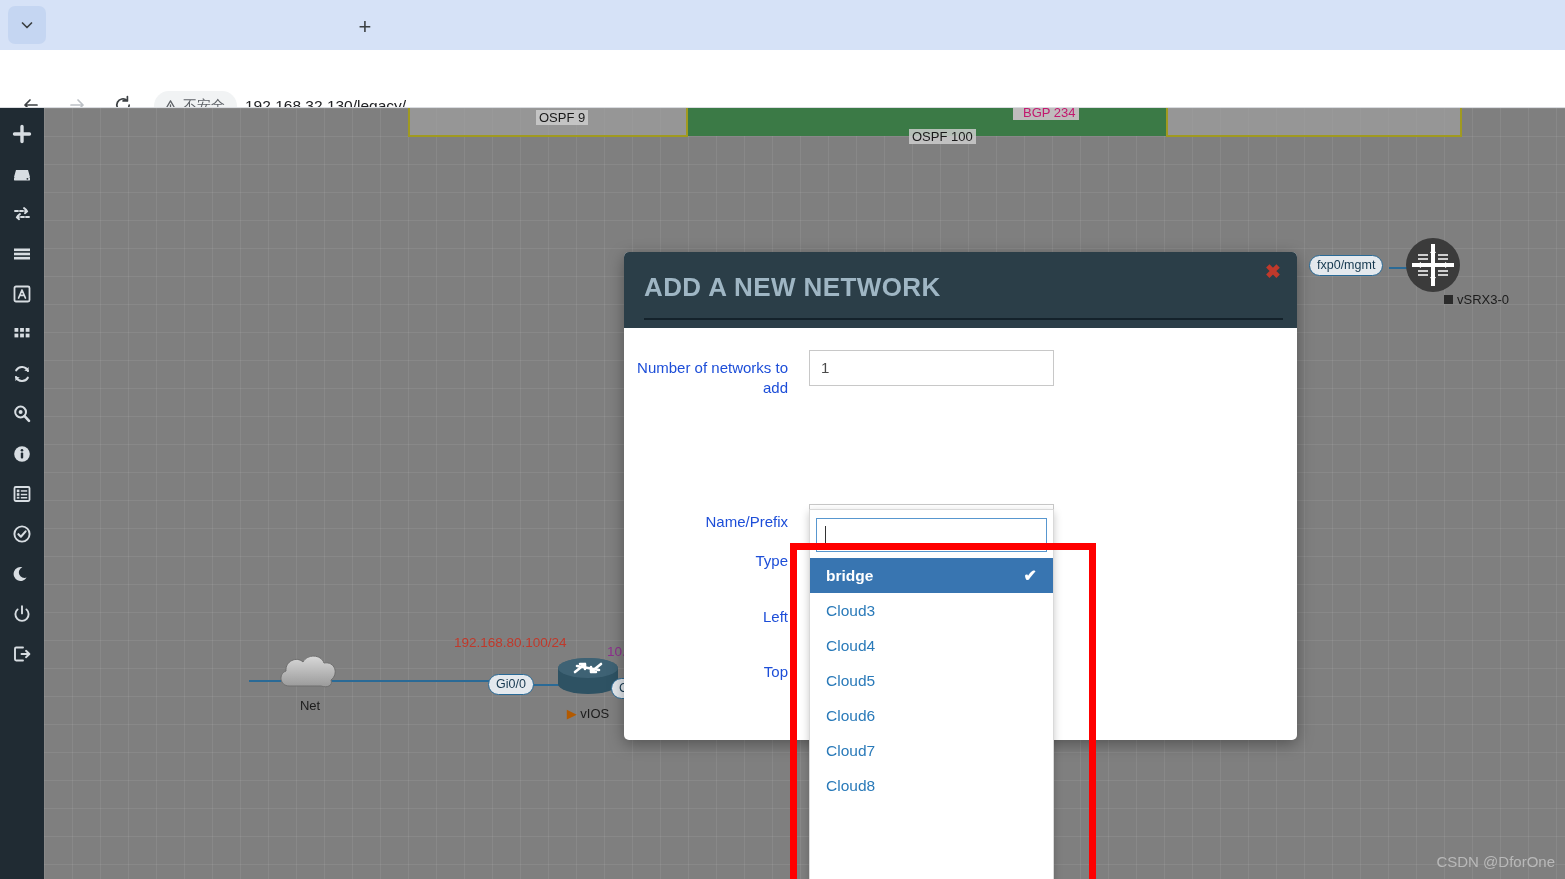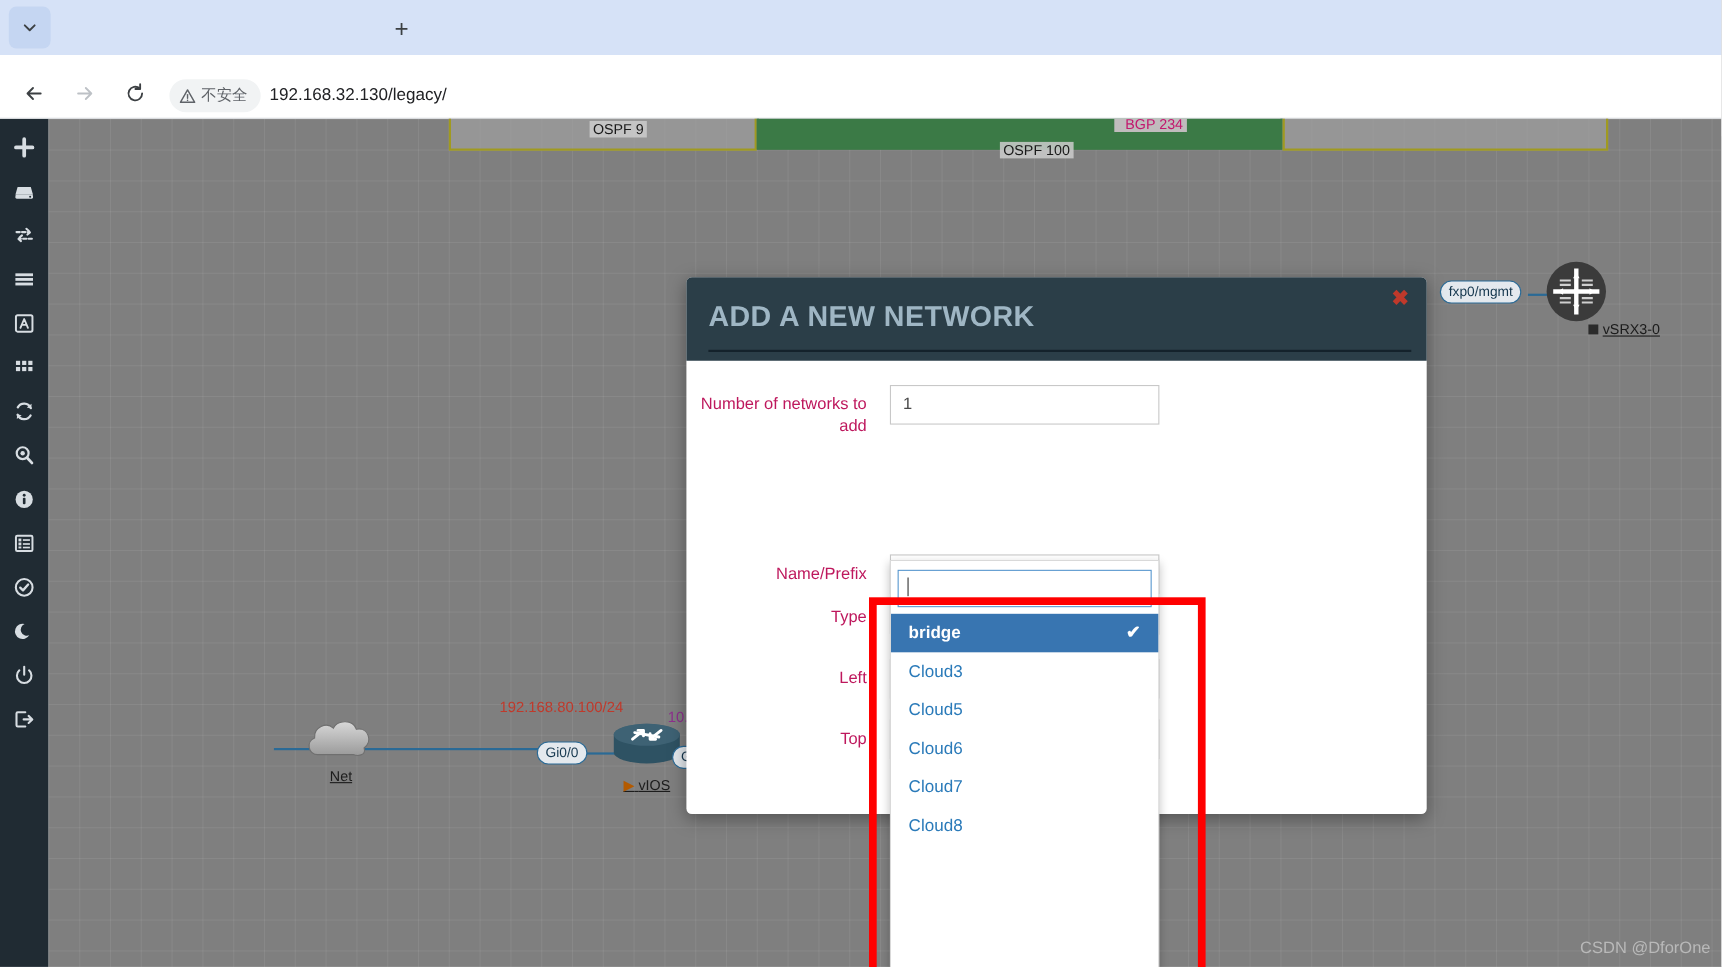--- a/index.html
+++ b/index.html
@@ -38,21 +38,21 @@
     display: flex; align-items: center; justify-content: center;
     color: #3c4043; font-size: 17px; line-height: 1;
   }
   .tab-new {
     position: absolute; left: 350px; top: 12px; width: 30px; height: 30px;
     display: flex; align-items: center; justify-content: center;
     color: #3c4043; font-size: 22px; font-weight: 300; line-height: 1;
   }
   .chrome-toolbar {
     position: absolute; left: 0; top: 50px; width: 1565px; height: 74px;
-    background: #ffffff; display: flex; align-items: center;
+    background: #ffffff; display: flex; align-items: flex-end;
   }
   .nav-btn {
     width: 34px; height: 34px; margin-left: 12px; flex: 0 0 auto;
     display: flex; align-items: center; justify-content: center;
     color: #3c4043;
   }
   .nav-btn.first { margin-left: 14px; }
   .nav-btn.disabled { color: #bdc1c6; }
   .omnibox {
     margin-left: 14px; height: 36px; flex: 1 1 auto; margin-right: 16px;
@@ -109,21 +109,21 @@
   }
   .zone-label {
     position: absolute; font-size: 13px; color: #1a1a1a;
     background: rgba(205,205,205,0.85); padding: 0 3px; white-space: nowrap;
   }
   .zone-label.magenta { color: #c2186e; background: rgba(216,200,210,0.85); padding-left: 10px; }
 
   
   .node-label {
     position: absolute; font-size: 13px; color: #1c1c1c;
-    white-space: nowrap; text-align: center; text-decoration: underline;
+    white-space: nowrap; text-align: center;
   }
   .iface {
     position: absolute; height: 21px; padding: 0 7px;
     background: #e4e9ee; border: 1.5px solid #2a6a96; border-radius: 11px;
     font-size: 12.5px; color: #16384f; line-height: 18px; white-space: nowrap;
   }
   .ip-label {
     position: absolute; font-size: 13.5px; white-space: nowrap;
   }
   .link {
@@ -160,21 +160,21 @@
   .modal-close {
     position: absolute; right: 16px; top: 10px;
     font-size: 19px; font-weight: bold; color: #c0392b;
     line-height: 1;
   }
   .modal-body { position: relative; height: 412px; }
 
   .frow { position: absolute; left: 0; width: 100%; height: 40px; }
   .flabel {
     position: absolute; left: 0; width: 164px; text-align: right;
-    font-size: 15px; color: #be185d; line-height: 20px;
+    font-size: 15px; color: #1d4ed8; line-height: 20px;
   }
   .flabel.two { line-height: 20px; }
   .finput {
     position: absolute; left: 185px; width: 245px; height: 36px;
     border: 1px solid #c8c8c8; background: #fff;
     font-size: 15px; color: #4a4a4a; padding: 0 11px; line-height: 34px;
   }
   .fselect {
     position: absolute; left: 185px; width: 245px; height: 36px;
     border: 1px solid #c0c0c0; border-radius: 3px;
@@ -544,20 +544,21 @@
         <div class="dd-search">
           <span class="dd-caret"></span><span></span>
         </div>
       </div>
       <ul class="dd-list">
         <li class="dd-opt selected">
           <span>bridge</span>
           <span class="dd-check">✔</span>
         </li>
         <li class="dd-opt">Cloud3</li>
+        <li class="dd-opt">Cloud4</li>
         <li class="dd-opt">Cloud5</li>
         <li class="dd-opt">Cloud6</li>
         <li class="dd-opt">Cloud7</li>
         <li class="dd-opt">Cloud8</li>
 
       </ul>
     </div>
 
     <div class="redbox"></div>
 

